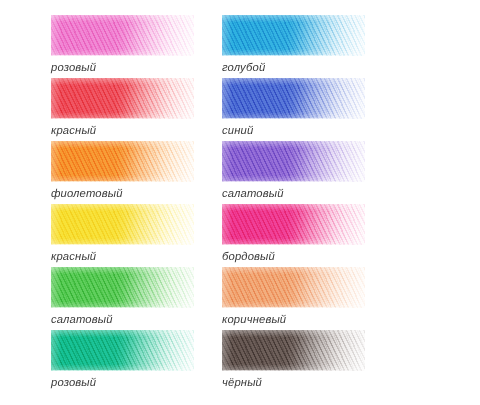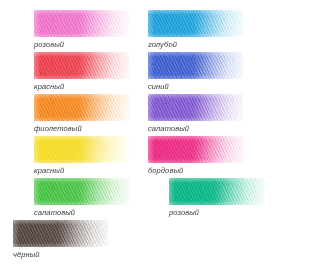--- a/index.html
+++ b/index.html
@@ -198,20 +198,30 @@
       <div class="swatch-patch">
         <div class="patch-wash" style="background: linear-gradient(97deg, rgba(77, 201, 74, 0.92) 0%, rgba(77, 201, 74, 0.88) 46%, rgba(77, 201, 74, 0.55) 64%, rgba(201, 239, 194, 0.75) 82%, rgba(201, 239, 194, 0.3) 100%);"></div>
         <div class="patch-strokes" style="background: repeating-linear-gradient(64deg, rgba(77, 201, 74, 0.55) 0px, rgba(77, 201, 74, 0.55) 0.9px, rgba(255, 255, 255, 0) 0.9px, rgba(255, 255, 255, 0) 2.6px);"></div>
         <div class="patch-strokes-fine" style="background: repeating-linear-gradient(69deg, rgba(77, 201, 74, 0.4) 0px, rgba(77, 201, 74, 0.4) 0.7px, rgba(255, 255, 255, 0) 0.7px, rgba(255, 255, 255, 0) 3.9px);"></div>
         <div class="patch-fade"></div>
         <div class="patch-topfade"></div>
       </div>
       <div class="swatch-label">салатовый</div>
     </div>
 
+    <div class="swatch-cell col-right">
+      <div class="swatch-patch">
+        <div class="patch-wash" style="background: linear-gradient(97deg, rgba(241, 164, 110, 0.92) 0%, rgba(241, 164, 110, 0.88) 46%, rgba(241, 164, 110, 0.55) 64%, rgba(251, 224, 203, 0.75) 82%, rgba(251, 224, 203, 0.3) 100%);"></div>
+        <div class="patch-strokes" style="background: repeating-linear-gradient(64deg, rgba(241, 164, 110, 0.55) 0px, rgba(241, 164, 110, 0.55) 0.9px, rgba(255, 255, 255, 0) 0.9px, rgba(255, 255, 255, 0) 2.6px);"></div>
+        <div class="patch-strokes-fine" style="background: repeating-linear-gradient(69deg, rgba(241, 164, 110, 0.4) 0px, rgba(241, 164, 110, 0.4) 0.7px, rgba(255, 255, 255, 0) 0.7px, rgba(255, 255, 255, 0) 3.9px);"></div>
+        <div class="patch-fade"></div>
+        <div class="patch-topfade"></div>
+      </div>
+      <div class="swatch-label">коричневый</div>
+    </div>
 
     <div class="swatch-cell col-left">
       <div class="swatch-patch">
         <div class="patch-wash" style="background: linear-gradient(97deg, rgba(0, 188, 140, 0.92) 0%, rgba(0, 188, 140, 0.88) 46%, rgba(0, 188, 140, 0.55) 64%, rgba(180, 235, 218, 0.75) 82%, rgba(180, 235, 218, 0.3) 100%);"></div>
         <div class="patch-strokes" style="background: repeating-linear-gradient(64deg, rgba(0, 188, 140, 0.55) 0px, rgba(0, 188, 140, 0.55) 0.9px, rgba(255, 255, 255, 0) 0.9px, rgba(255, 255, 255, 0) 2.6px);"></div>
         <div class="patch-strokes-fine" style="background: repeating-linear-gradient(69deg, rgba(0, 188, 140, 0.4) 0px, rgba(0, 188, 140, 0.4) 0.7px, rgba(255, 255, 255, 0) 0.7px, rgba(255, 255, 255, 0) 3.9px);"></div>
         <div class="patch-fade"></div>
         <div class="patch-topfade"></div>
       </div>
       <div class="swatch-label">розовый</div>

